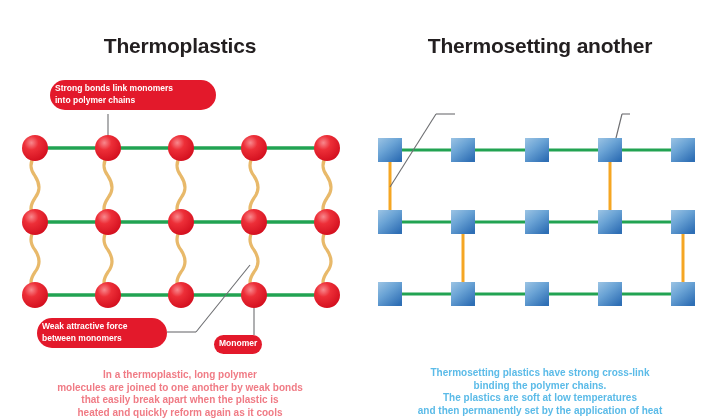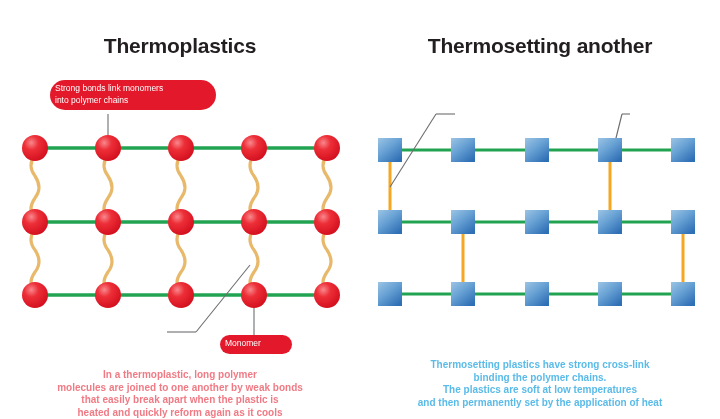--- a/index.html
+++ b/index.html
@@ -27,46 +27,46 @@
   }
 
   svg.diagram{position:absolute;left:0;top:0;width:360px;height:419px;overflow:visible;}
 
   
   .callout{
     position:absolute;
     color:#ffffff;
     font-size:8.5px;
     line-height:11.5px;
-    font-weight:normal;
+    font-weight:bold;
     padding:3px 5px 4px 5px;
     box-sizing:border-box;
     white-space:pre-line;
     font-family:"Liberation Sans", sans-serif;
     border-radius:15px;
   }
   .callout.red{background:#e3192b;}
 
   #label-strong-bonds{left:50px;top:58px;width:166px;}
   #label-weak-force{left:37px;top:296px;width:130px;}
-  #label-monomer-left{left:220px;top:313px;width:72px;}
+  #label-monomer-left{left:214px;top:313px;width:48px;}
 
   
   .caption{
     position:absolute;
     width:320px;
     text-align:center;
     font-size:10px;
     line-height:12.6px;
     font-weight:bold;
     white-space:pre-line;
     font-family:"Liberation Sans", sans-serif;
   }
   #caption-left{left:20px;top:347px;color:#f07b85;}
-  #caption-right{left:20px;top:337px;color:#5bbbe8;}
+  #caption-right{left:20px;top:345px;color:#5bbbe8;}
 </style>
 </head>
 <body>
 
 <div id="stage">
 
   <div class="panel" id="panel-left">
 
     <div class="title">Thermoplastics</div>
 
@@ -122,20 +122,22 @@
         <circle cx="108" cy="273" r="13" fill="url(#redBall)"></circle>
         <circle cx="181" cy="273" r="13" fill="url(#redBall)"></circle>
         <circle cx="254" cy="273" r="13" fill="url(#redBall)"></circle>
         <circle cx="327" cy="273" r="13" fill="url(#redBall)"></circle>
       </g>
     </svg>
 
     <div class="callout red" id="label-strong-bonds">Strong bonds link monomers
 into polymer chains</div>
 
+    <div class="callout red" id="label-weak-force">Weak attractive force
+between monomers</div>
 
     <div class="callout red" id="label-monomer-left">Monomer</div>
 
     <div class="caption" id="caption-left">In a thermoplastic, long polymer
 molecules are joined to one another by weak bonds
 that easily break apart when the plastic is
 heated and quickly reform again as it cools</div>
   </div>
 
   <div class="panel" id="panel-right">

